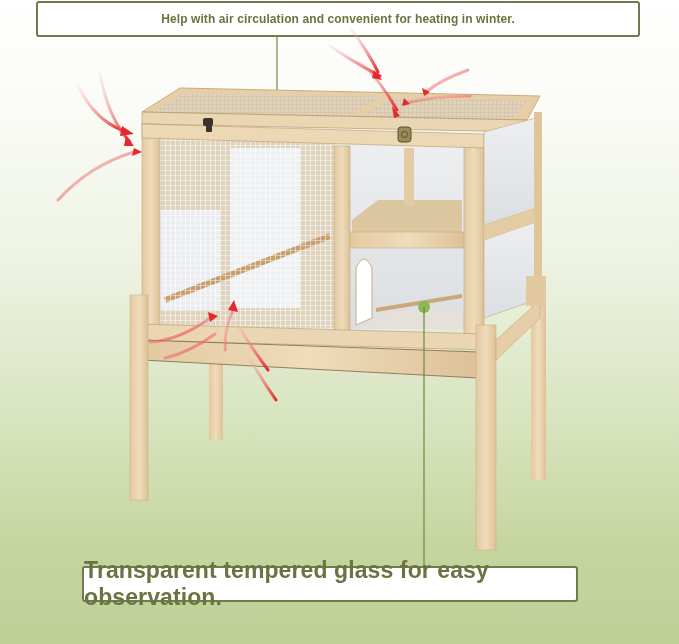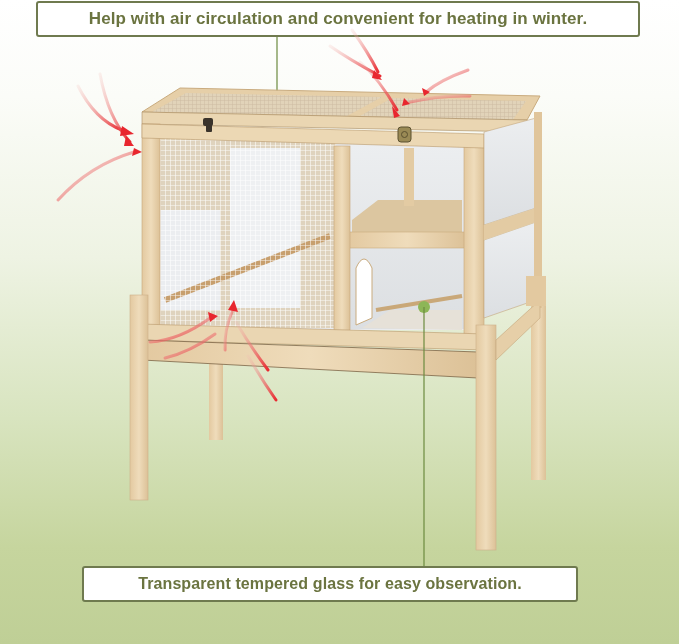--- a/index.html
+++ b/index.html
@@ -8,22 +8,22 @@
     background: linear-gradient(180deg, #ffffff 0%, #fbfcf8 15%, #eef3e3 40%, #d8e4bf 65%, #c6d59e 85%, #bfcf96 100%);
     font-family: "Liberation Sans", sans-serif;
   }
   .callout {
     position: absolute; background: #ffffff; border: 2px solid #6f7a4f;
     border-radius: 3px; color: #6b7440; font-weight: bold;
     font-family: "Liberation Sans", sans-serif;
     display: flex; align-items: center; justify-content: center;
     box-sizing: border-box; letter-spacing: 0.1px;
   }
-  #callout-top { left: 36px; top: 1px; width: 604px; height: 36px; font-size: 17px; }
-  #callout-bottom { left: 82px; top: 566px; width: 496px; height: 36px; font-size: 16px; }
+  #callout-top { left: 36px; top: 1px; width: 604px; height: 36px; font-size: 12px; }
+  #callout-bottom { left: 82px; top: 566px; width: 496px; height: 36px; font-size: 23px; }
   svg.art { position: absolute; left: 0; top: 0; }
 </style>
 </head>
 <body>
 
 <div class="callout" id="callout-top">
   <span>Help with air circulation and convenient for heating in winter.</span>
 </div>
 
 <svg class="art" width="679" height="644" viewBox="0 0 679 644">

